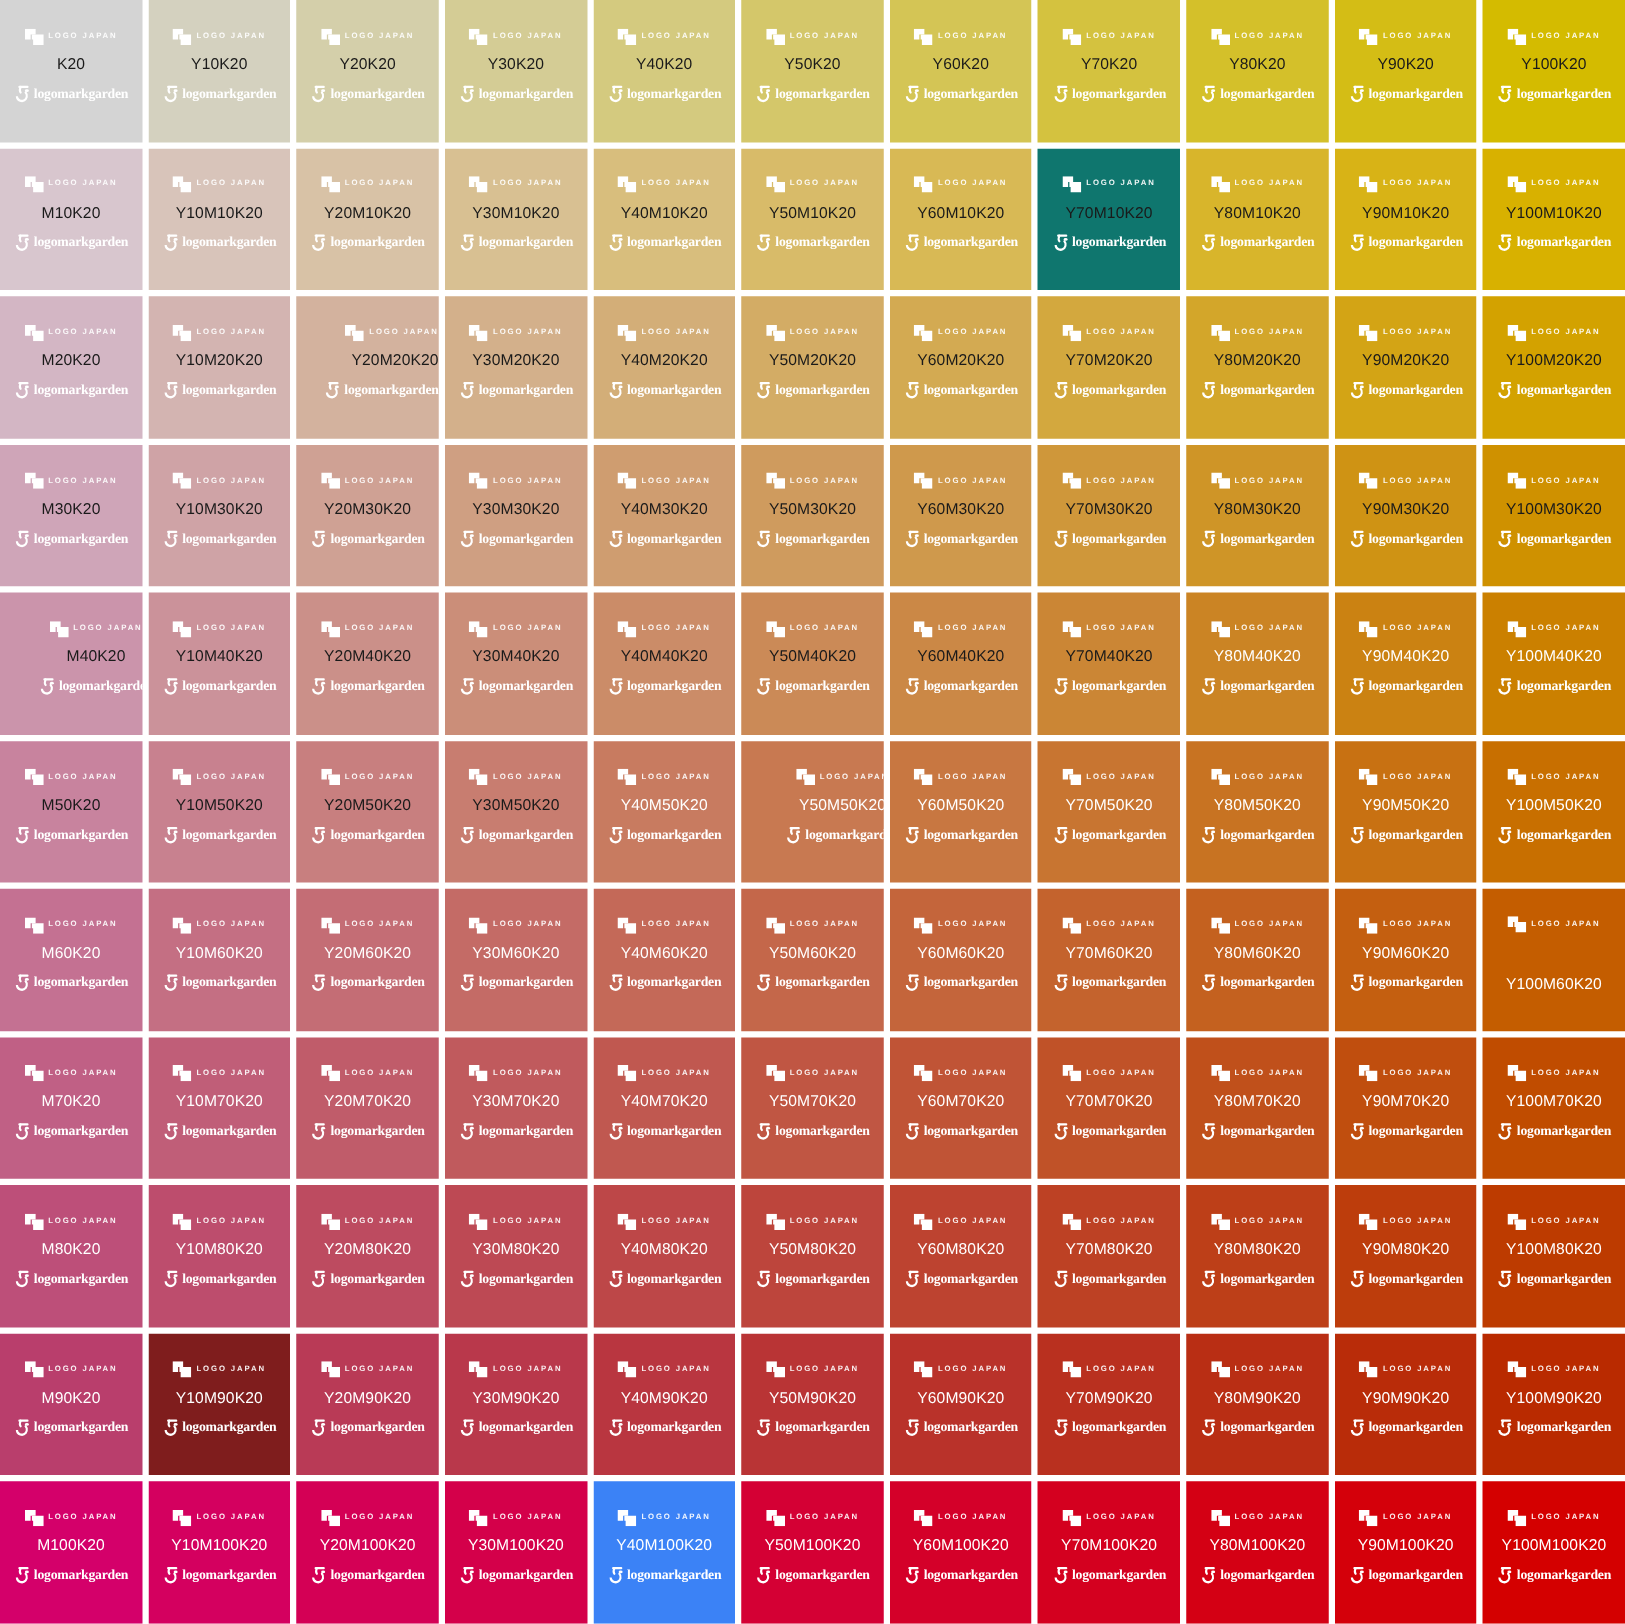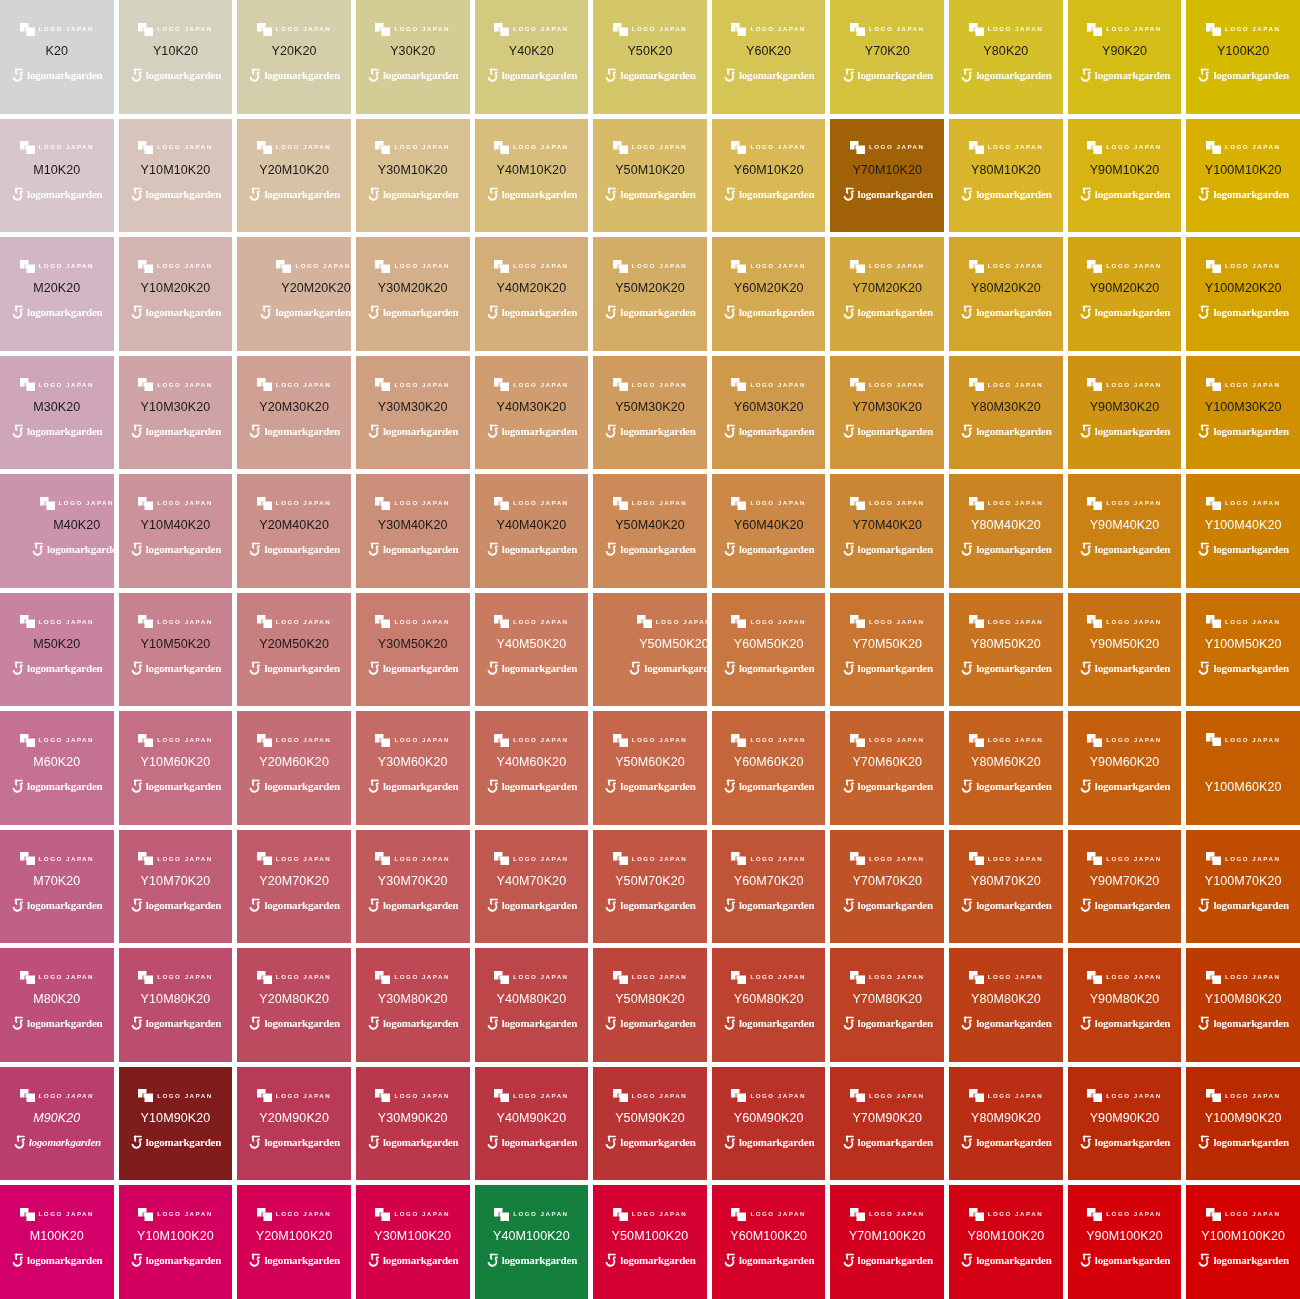--- a/index.html
+++ b/index.html
@@ -462,21 +462,21 @@
           <g fill="none" stroke="#ffffff" stroke-width="3.4" stroke-linecap="round">
             <path d="M9 3 H22"></path>
             <path d="M11 3 C9 8 9 10 11 12"></path>
             <path d="M19 12 A8 8 0 1 1 5 18 A8 8 0 0 0 19 23"></path>
           </g>
           <ellipse cx="21" cy="9" rx="3.2" ry="2.2" fill="#ffffff"></ellipse>
         </svg>
         <span class="lmg-text">logomarkgarden</span>
       </div>
     </div>
-    <div class="swatch" style="background: #a16207;">
+    <div class="swatch" style="background: #0f766e;">
       <div class="logo-japan-row">
         <svg viewBox="0 0 30 26" class="lj-icon">
           <path d="M0 0 H17 V9 H9 V17 H0 Z" fill="#ffffff"></path>
           <path d="M11 9 H30 V26 H13 V17 H11 Z" fill="#ffffff"></path>
         </svg>
         <span class="lj-text">LOGO JAPAN</span>
       </div>
       <div class="swatch-label label-dark">Y70M10K20</div>
       <div class="lmg-row">
         <svg viewBox="0 0 26 30" class="lmg-icon">
@@ -2163,21 +2163,21 @@
           <g fill="none" stroke="#ffffff" stroke-width="3.4" stroke-linecap="round">
             <path d="M9 3 H22"></path>
             <path d="M11 3 C9 8 9 10 11 12"></path>
             <path d="M19 12 A8 8 0 1 1 5 18 A8 8 0 0 0 19 23"></path>
           </g>
           <ellipse cx="21" cy="9" rx="3.2" ry="2.2" fill="#ffffff"></ellipse>
         </svg>
         <span class="lmg-text">logomarkgarden</span>
       </div>
     </div>
-    <div class="swatch" style="background: rgb(185, 62, 108); font-style: italic;">
+    <div class="swatch" style="background: rgb(185, 62, 108);">
       <div class="logo-japan-row">
         <svg viewBox="0 0 30 26" class="lj-icon">
           <path d="M0 0 H17 V9 H9 V17 H0 Z" fill="#ffffff"></path>
           <path d="M11 9 H30 V26 H13 V17 H11 Z" fill="#ffffff"></path>
         </svg>
         <span class="lj-text">LOGO JAPAN</span>
       </div>
       <div class="swatch-label label-light">M90K20</div>
       <div class="lmg-row">
         <svg viewBox="0 0 26 30" class="lmg-icon">
@@ -2478,21 +2478,21 @@
           <g fill="none" stroke="#ffffff" stroke-width="3.4" stroke-linecap="round">
             <path d="M9 3 H22"></path>
             <path d="M11 3 C9 8 9 10 11 12"></path>
             <path d="M19 12 A8 8 0 1 1 5 18 A8 8 0 0 0 19 23"></path>
           </g>
           <ellipse cx="21" cy="9" rx="3.2" ry="2.2" fill="#ffffff"></ellipse>
         </svg>
         <span class="lmg-text">logomarkgarden</span>
       </div>
     </div>
-    <div class="swatch" style="background: #15803d;">
+    <div class="swatch" style="background: #3b82f6;">
       <div class="logo-japan-row">
         <svg viewBox="0 0 30 26" class="lj-icon">
           <path d="M0 0 H17 V9 H9 V17 H0 Z" fill="#ffffff"></path>
           <path d="M11 9 H30 V26 H13 V17 H11 Z" fill="#ffffff"></path>
         </svg>
         <span class="lj-text">LOGO JAPAN</span>
       </div>
       <div class="swatch-label label-light">Y40M100K20</div>
       <div class="lmg-row">
         <svg viewBox="0 0 26 30" class="lmg-icon">

